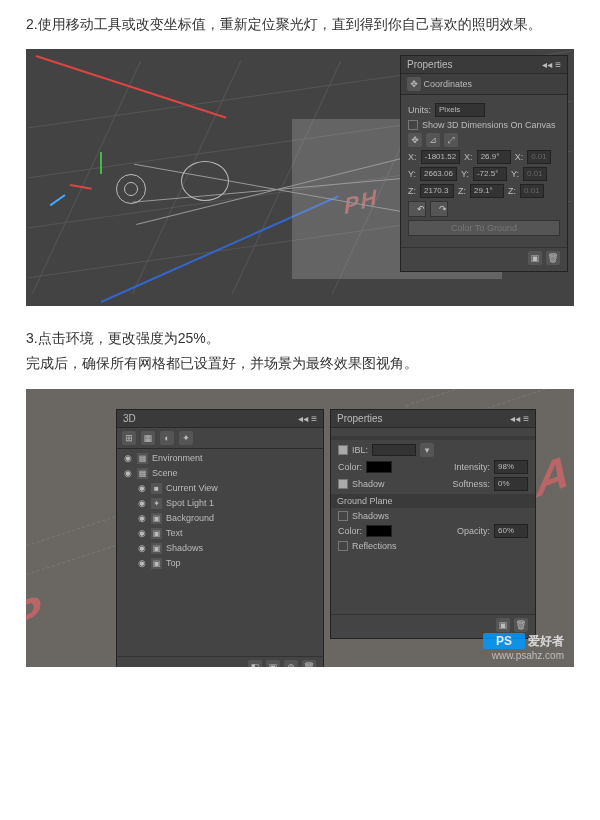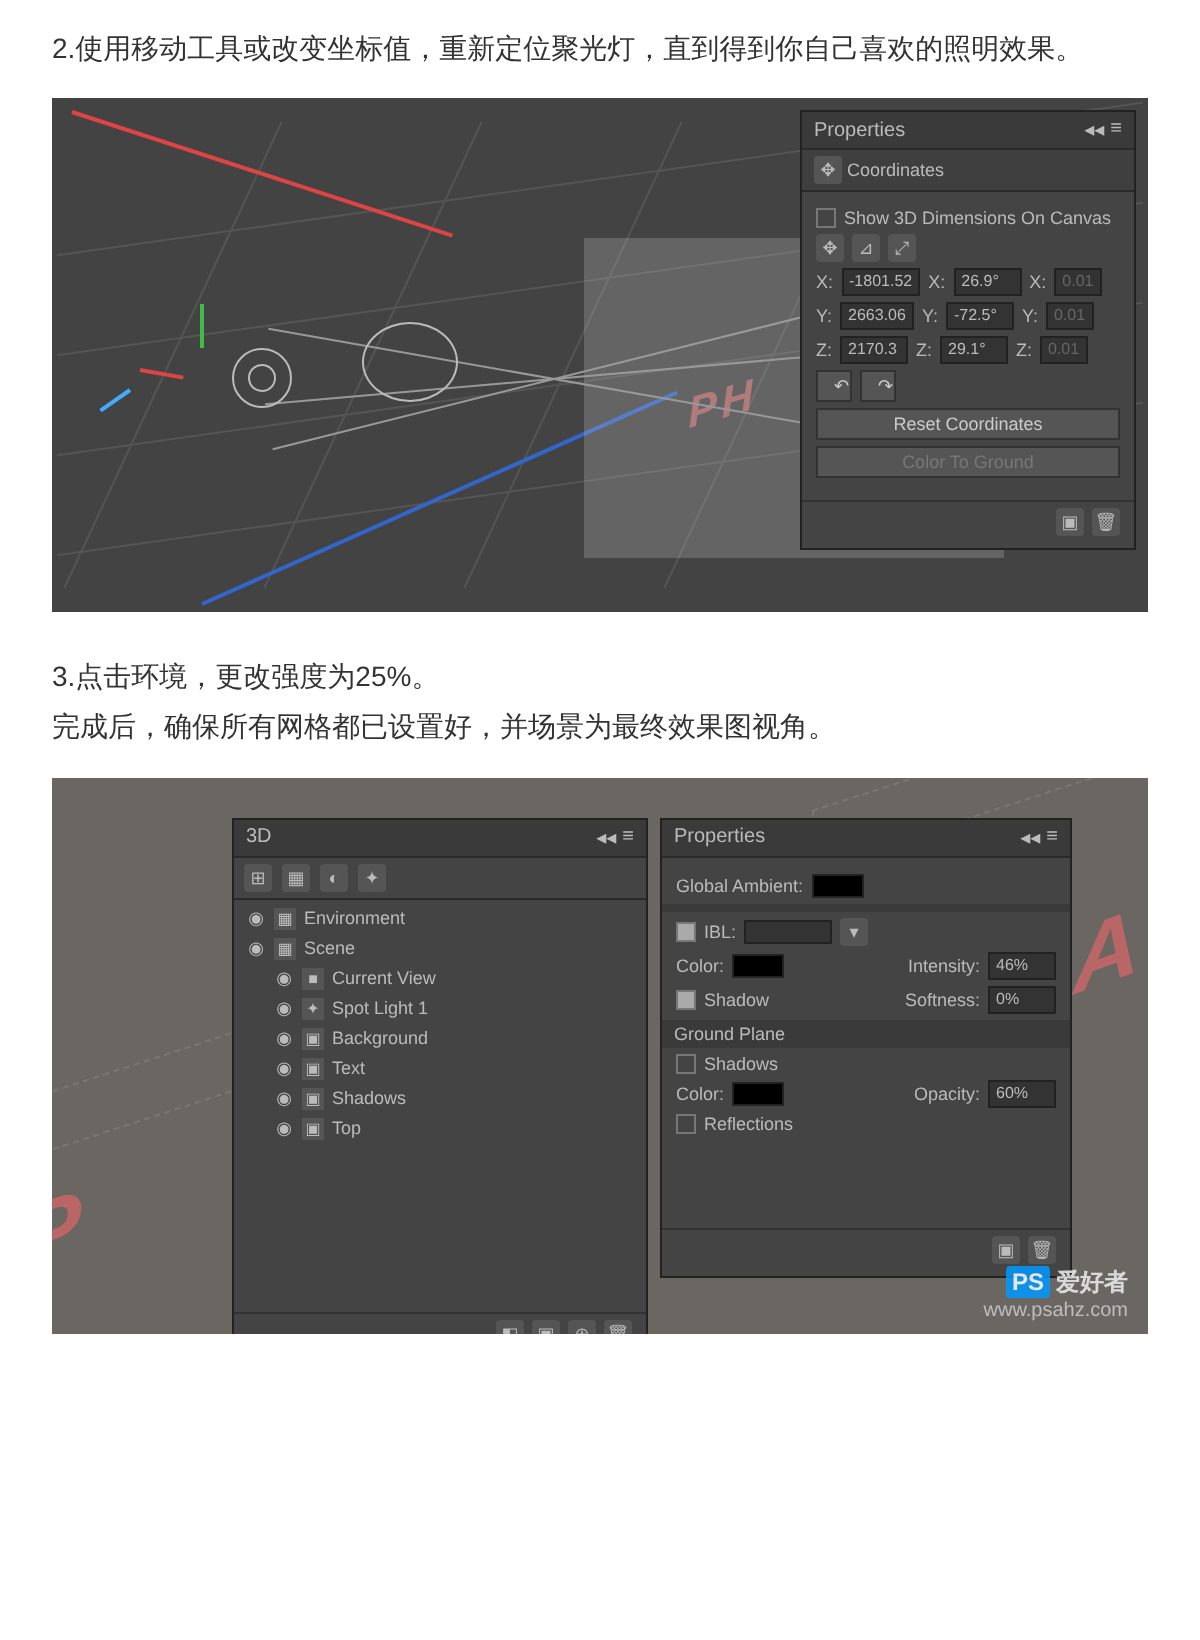--- a/index.html
+++ b/index.html
@@ -104,20 +104,24 @@
         <span>◂◂</span>
         <span>≡</span>
       </span>
     </div>
     <div class="panel-sub">
       <span class="ico">✥</span>
       <span>Coordinates</span>
     </div>
     <div class="panel-body">
       <div class="row">
+        <span>Units:</span>
+        <span class="field" style="min-width:50px">Pixels</span>
+      </div>
+      <div class="row">
         <span class="ck"></span>
         <span>Show 3D Dimensions On Canvas</span>
       </div>
       <div class="row">
         <span class="ico">✥</span>
         <span class="ico">⊿</span>
         <span class="ico">⤢</span>
       </div>
       <div class="row">
         <span>X:</span>
@@ -140,23 +144,20 @@
           <span class="field">2170.3</span>
         <span>Z:</span>
           <span class="field">29.1°</span>
         <span>Z:</span>
           <span class="field" style="min-width:22px;color:#666">0.01</span>
       </div>
       <div class="row">
         <span class="btn" style="width:16px">↶</span>
         <span class="btn" style="width:16px">↷</span>
       </div>
-      <div class="row">
-          <div class="btn" style="flex:1">Reset Coordinates</div>
-        </div>
       <div class="row">
           <div class="btn" style="flex:1;color:#777">Color To Ground</div>
         </div>
     </div>
     <div class="row" style="justify-content:flex-end;padding:3px 7px;border-top:1px solid #333">
       <span class="ico">▣</span>
       <span class="ico">🗑</span>
     </div>
   </div>
 </div>
@@ -240,37 +241,33 @@
 
   <div class="panel p2b">
     <div class="panel-tab">
       <span>Properties</span>
       <span class="panel-close">
           <span>◂◂</span>
           <span>≡</span>
         </span>
     </div>
     <div class="panel-body">
-      <div class="row">
-        <span>Global Ambient:</span>
-        <span class="swatch"></span>
-      </div>
       <div class="sect"></div>
       <div class="row">
         <span class="ck" style="background:#aaa"></span>
         <span>IBL:</span>
         <span class="swatch" style="width:44px;background:#333"></span>
         <span class="ico">▾</span>
       </div>
       <div class="row">
         <span>Color:</span>
         <span class="swatch"></span>
         <span style="flex:1"></span>
         <span>Intensity:</span>
-        <span class="field">46%</span>
+        <span class="field">98%</span>
       </div>
       <div class="row">
         <span class="ck" style="background:#aaa"></span>
         <span>Shadow</span>
         <span style="flex:1"></span>
         <span>Softness:</span>
         <span class="field">0%</span>
       </div>
       <div class="sect">Ground Plane</div>
       <div class="row">
@@ -290,18 +287,18 @@
       </div>
     </div>
     <div class="row" style="position:absolute;bottom:0;left:0;right:0;justify-content:flex-end;padding:3px 7px;border-top:1px solid #333">
       <span class="ico">▣</span>
       <span class="ico">🗑</span>
     </div>
   </div>
 
   <div class="wm">
     <div class="logo">
-      <span style="background:#09f;color:#fff;padding:1px 3px;border-radius:2px">PS</span>
+      <span style="background:#09f;color:#fff;padding:1px 13px;border-radius:2px">PS</span>
       <span>爱好者</span>
     </div>
     <div class="url">www.psahz.com</div>
   </div>
 </div>
 
 </body></html>

